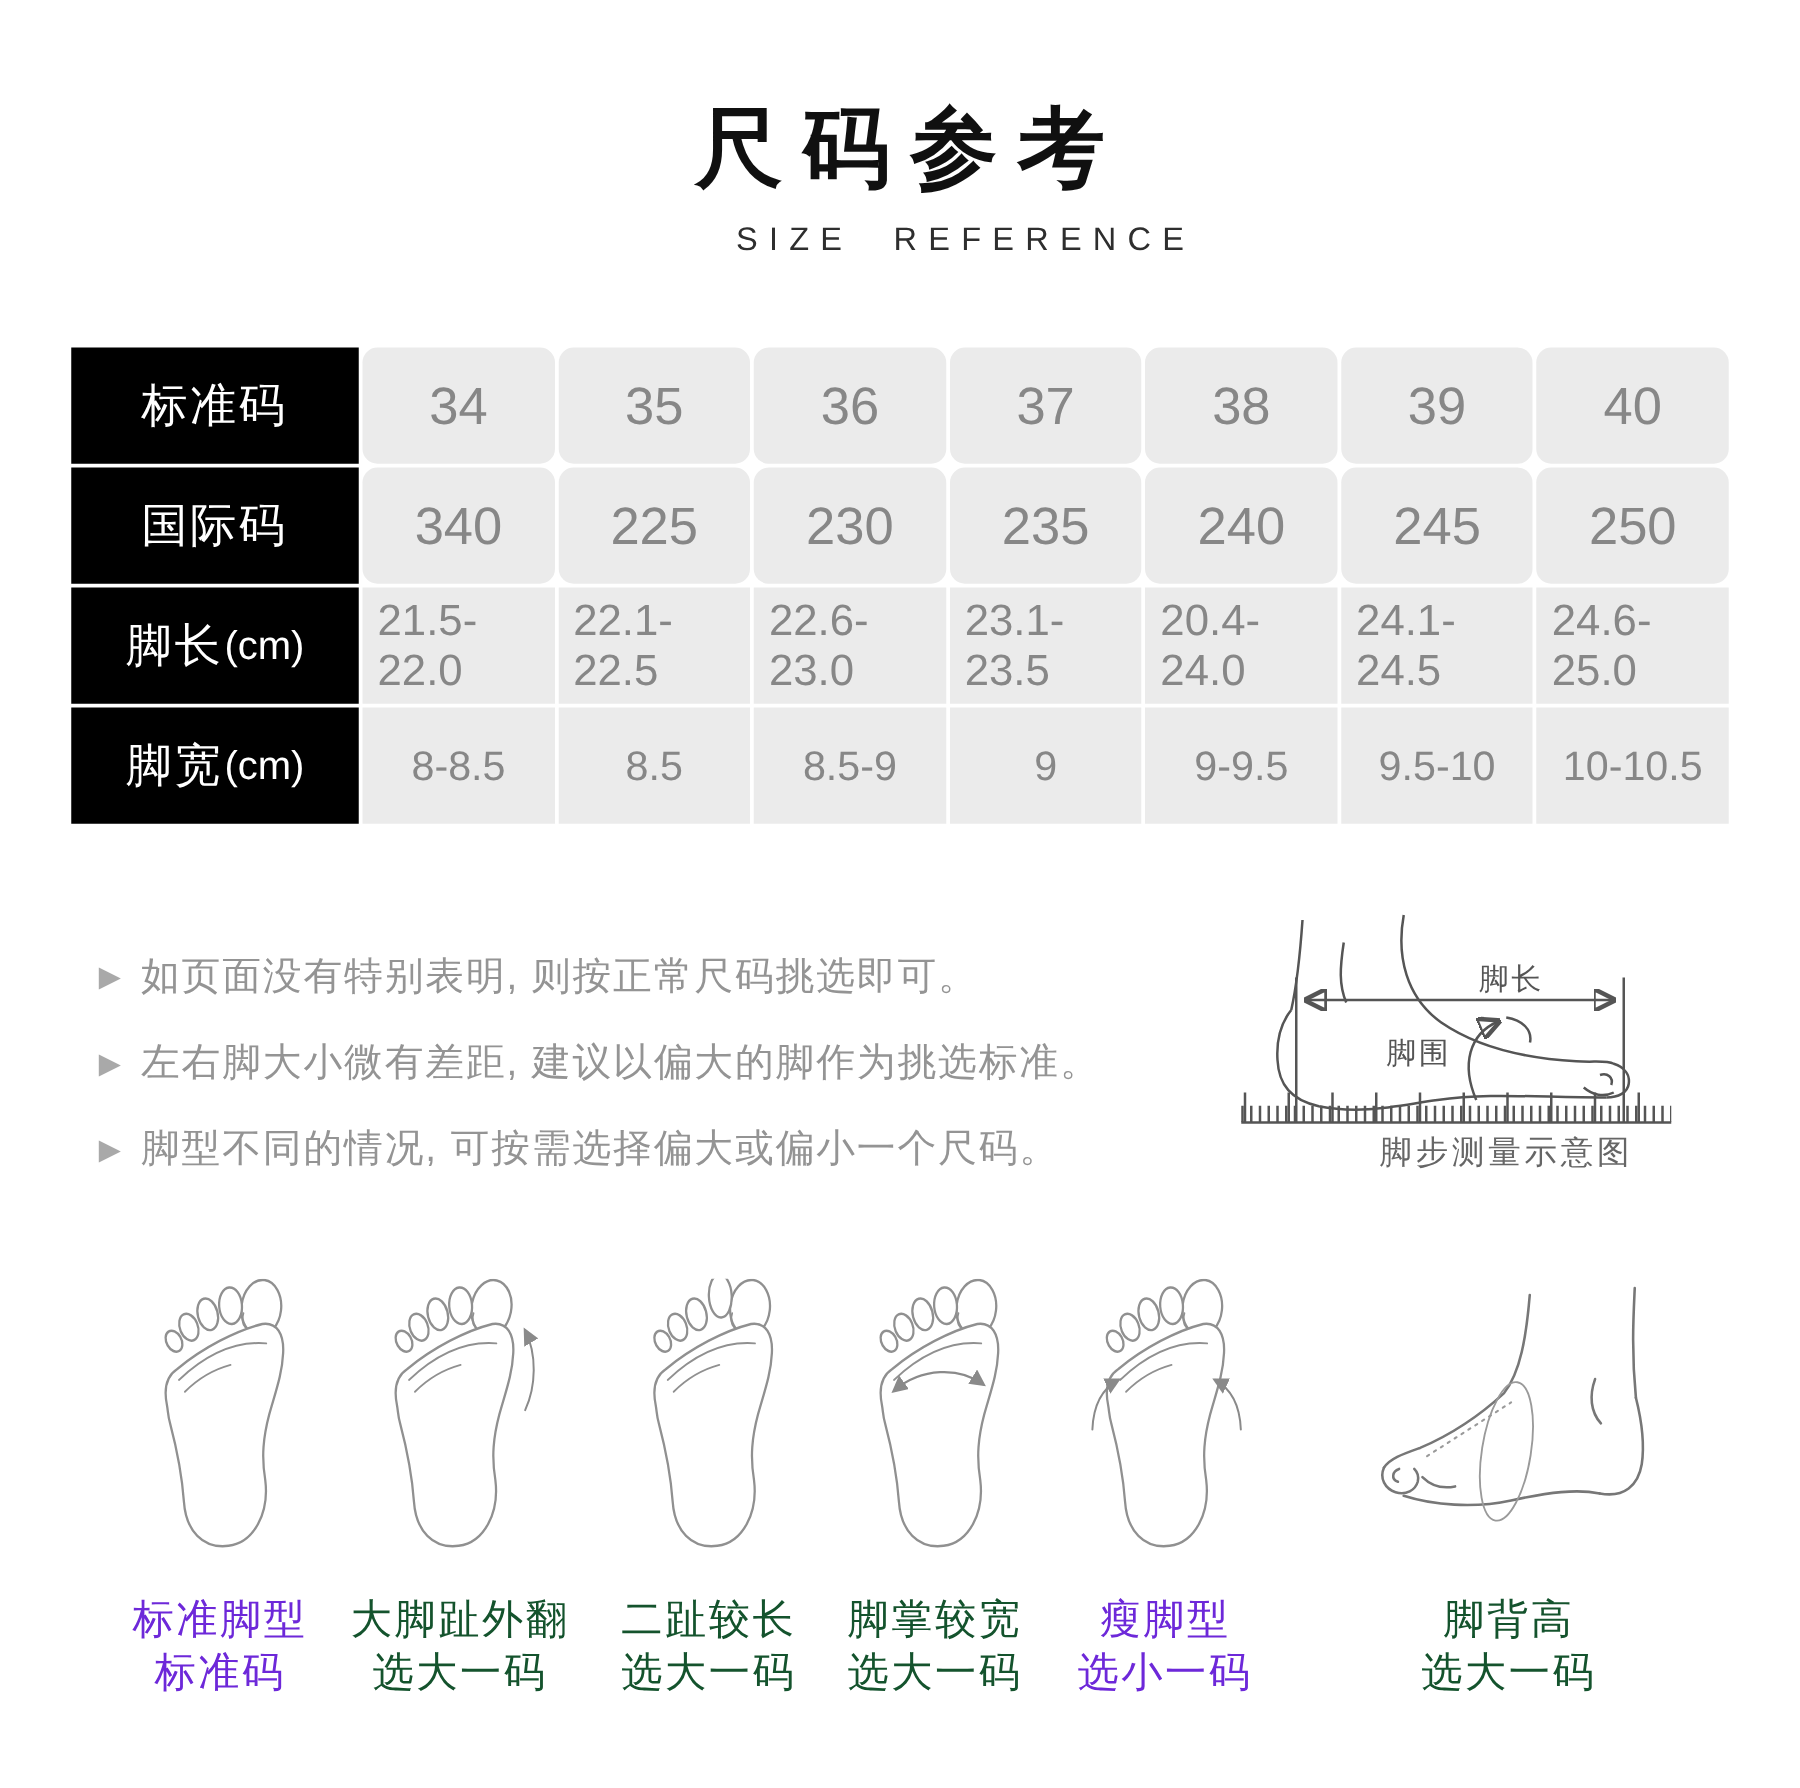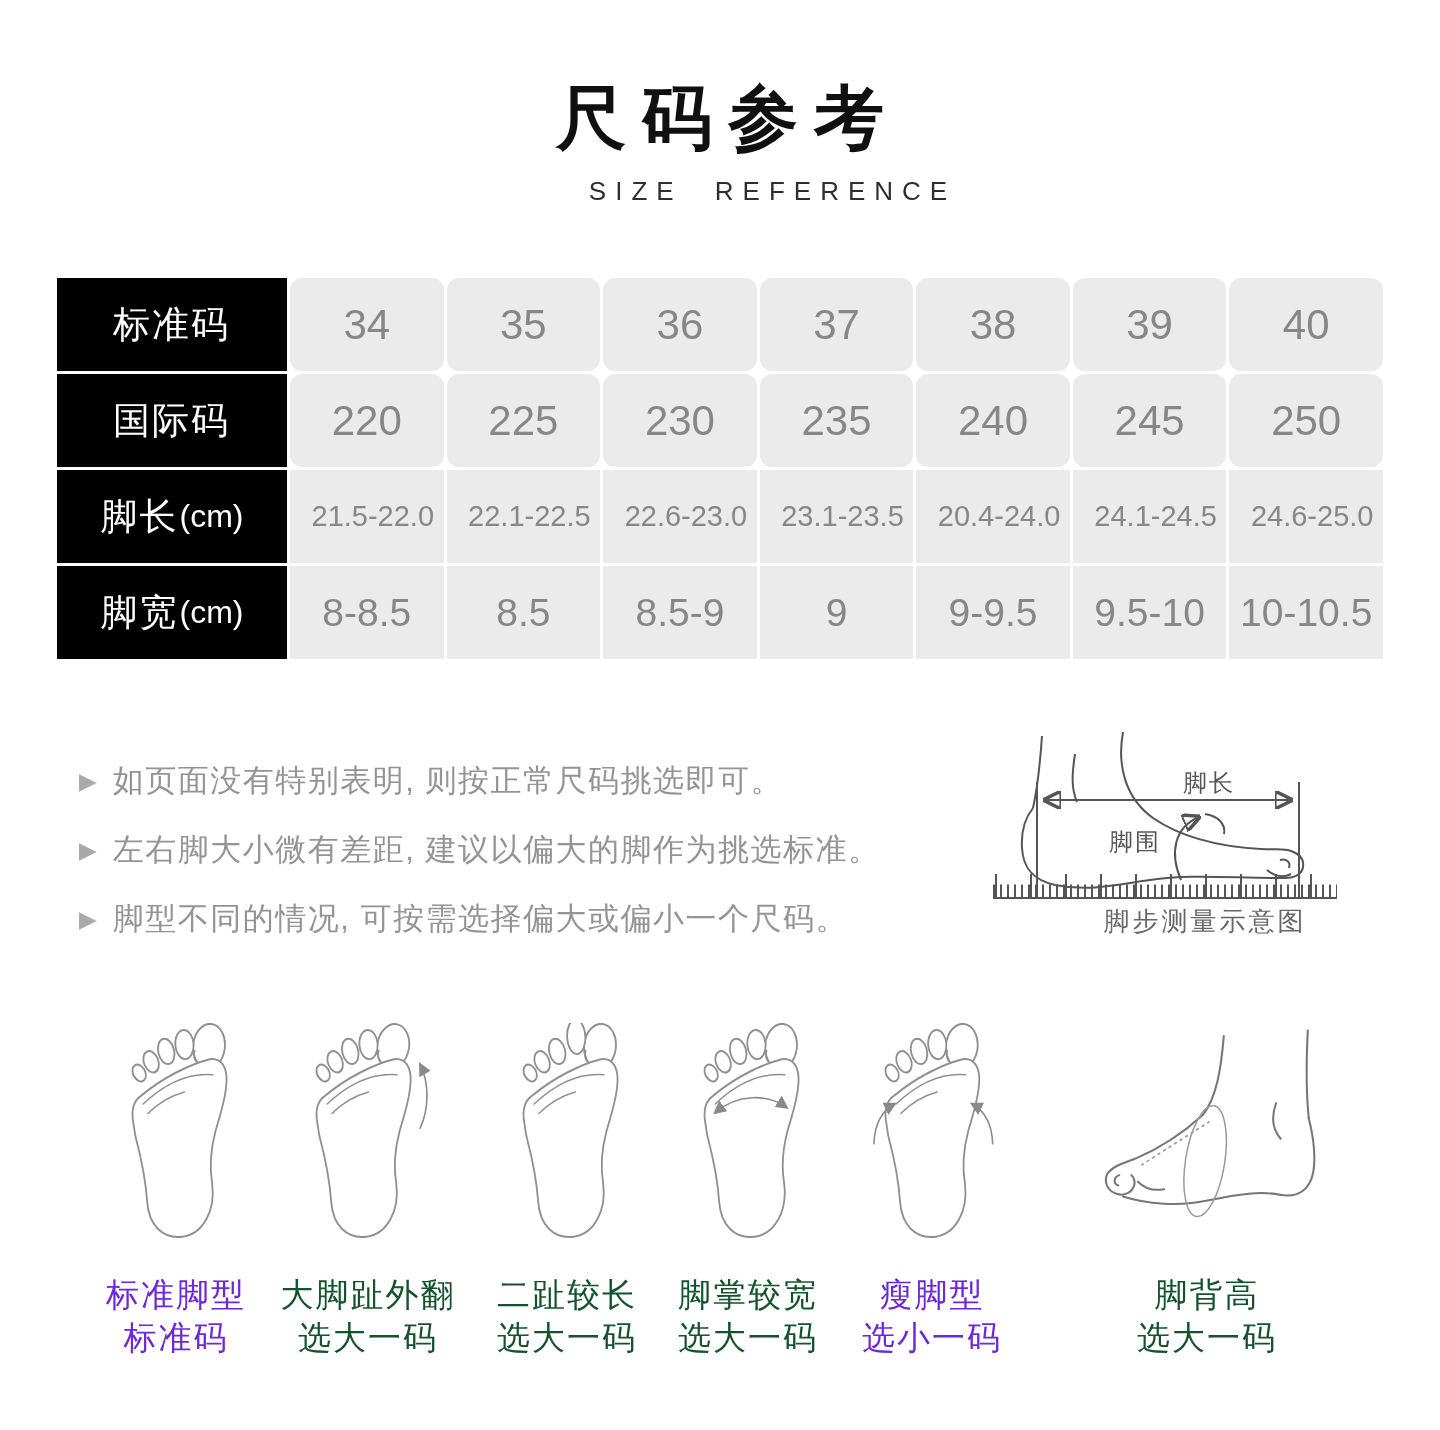--- a/index.html
+++ b/index.html
@@ -13,22 +13,22 @@
     font-size:26px;font-weight:400;color:#2e2e2e;letter-spacing:9px;word-spacing:16px;text-indent:9px;padding-left:48px;}
 
   
   .size-table{position:absolute;left:57px;top:278px;width:1326px;
     display:grid;grid-template-columns:230px repeat(7,1fr);grid-auto-rows:93px;gap:3px;}
   .size-table .th{background:#000;color:#fff;display:flex;align-items:center;justify-content:center;
     font-size:37px;letter-spacing:2px;font-weight:500;}
   .size-table .th .unit{font-size:32px;letter-spacing:0;font-weight:400;margin-left:1px;}
   .size-table .td{background:#ebebeb;color:#878787;display:flex;align-items:center;justify-content:center;}
   .size-table .r01{font-size:42px;border-radius:12px;}
-  .size-table .r2{font-size:29px;padding-left:12px;}
-  .size-table .r3{font-size:39px;}
+  .size-table .r2{font-size:35px;padding-left:12px;}
+  .size-table .r3{font-size:33px;}
 
   
   .notes{position:absolute;left:79px;top:760px;width:880px;}
   .note{display:flex;align-items:flex-start;margin-bottom:28px;}
   .tri{color:#a9a9a9;font-size:23px;line-height:40px;margin-right:16px;margin-top:1px;}
   .note-text{font-size:31px;color:#949494;letter-spacing:1.5px;line-height:41px;}
 
   
   .measure{position:absolute;left:985px;top:720px;width:400px;height:216px;}
   .measure svg{display:block;}
@@ -72,21 +72,21 @@
     <div class="td r01">36</div>
     <div class="td r01">37</div>
     <div class="td r01">38</div>
     <div class="td r01">39</div>
     <div class="td r01">40</div>
 
     <div class="th">
         <span>国际码</span>
         <span class="unit"></span>
       </div>
-    <div class="td r01">220</div>
+    <div class="td r01">340</div>
     <div class="td r01">225</div>
     <div class="td r01">230</div>
     <div class="td r01">235</div>
     <div class="td r01">240</div>
     <div class="td r01">245</div>
     <div class="td r01">250</div>
 
     <div class="th">
         <span>脚长</span>
         <span class="unit">(cm)</span>

